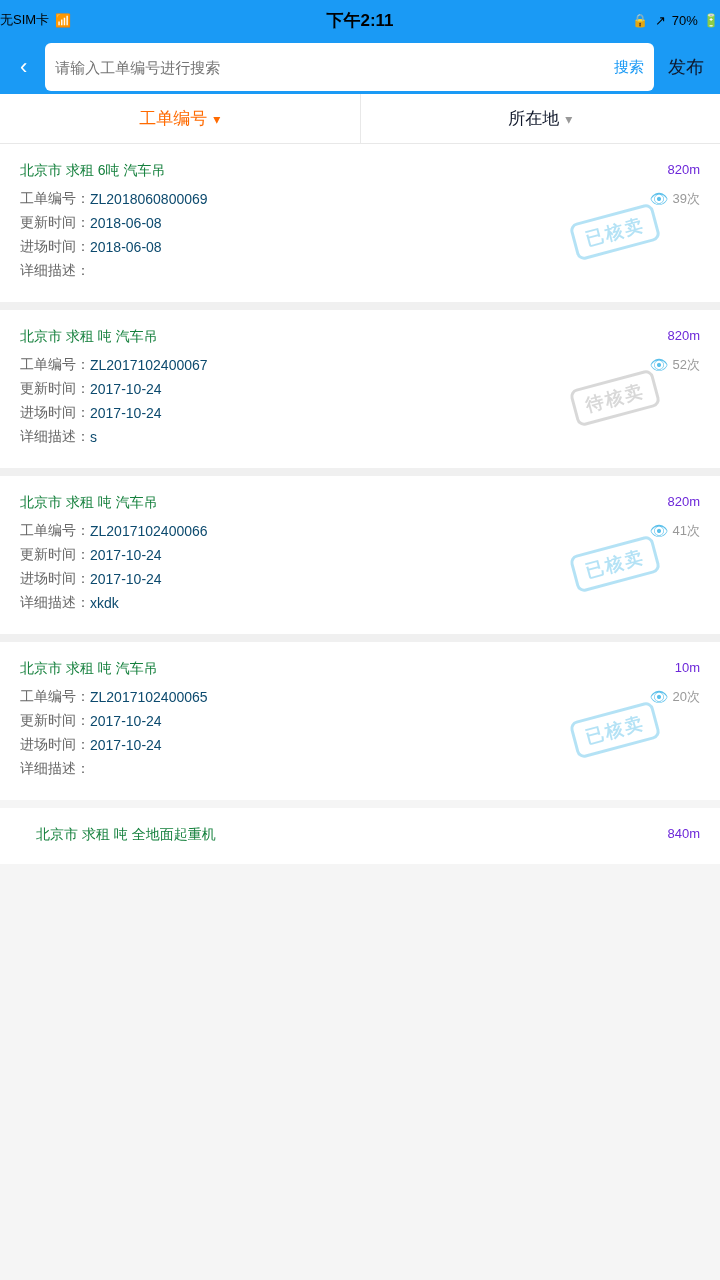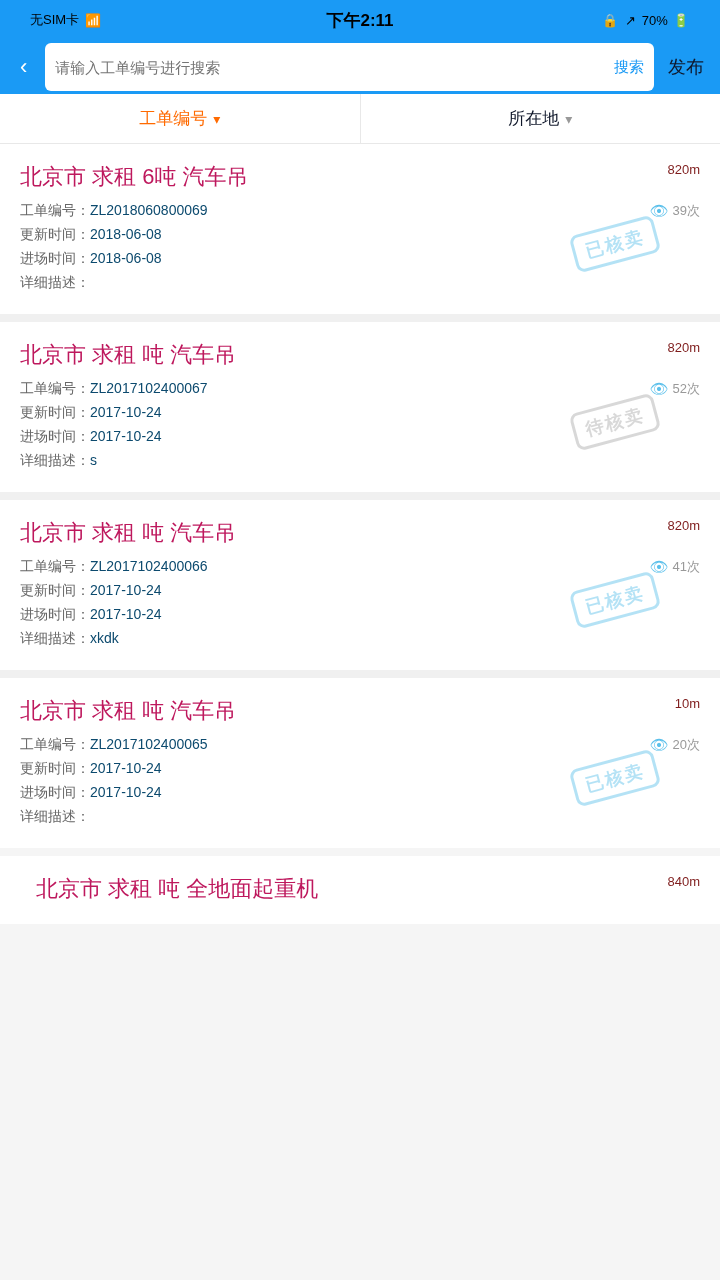--- a/index.html
+++ b/index.html
@@ -12,21 +12,21 @@
       overflow-x: hidden;
     }
 
     
     .status-bar {
       height: 40px;
       background: #1a9af5;
       display: flex;
       align-items: center;
       justify-content: space-between;
-      padding: 0 30px;
+      padding: 0 0;
       color: #000;
       font-size: 14px;
     }
     .status-left {
       display: flex;
       align-items: center;
       gap: 6px;
       font-size: 13px;
     }
     .status-center {
@@ -137,35 +137,35 @@
 
     
     .card {
       background: white;
       margin-bottom: 8px;
       padding: 18px 20px 16px;
       position: relative;
       overflow: hidden;
     }
     .card-title {
-      font-size: 22px;
-      color: #be185d;
+      font-size: 14px;
+      color: #15803d;
       font-weight: 500;
       margin-bottom: 10px;
     }
     .card-distance {
       position: absolute;
       top: 18px;
       right: 20px;
       font-size: 13px;
-      color: #7f1d1d;
+      color: #6d28d9;
     }
     .card-row {
       display: flex;
-      align-items: flex-start;
+      align-items: center;
       margin-bottom: 6px;
       font-size: 14px;
       color: #666;
     }
     .card-label {
       color: #666;
       white-space: nowrap;
     }
     .card-value {
       color: #0c4a6e;

